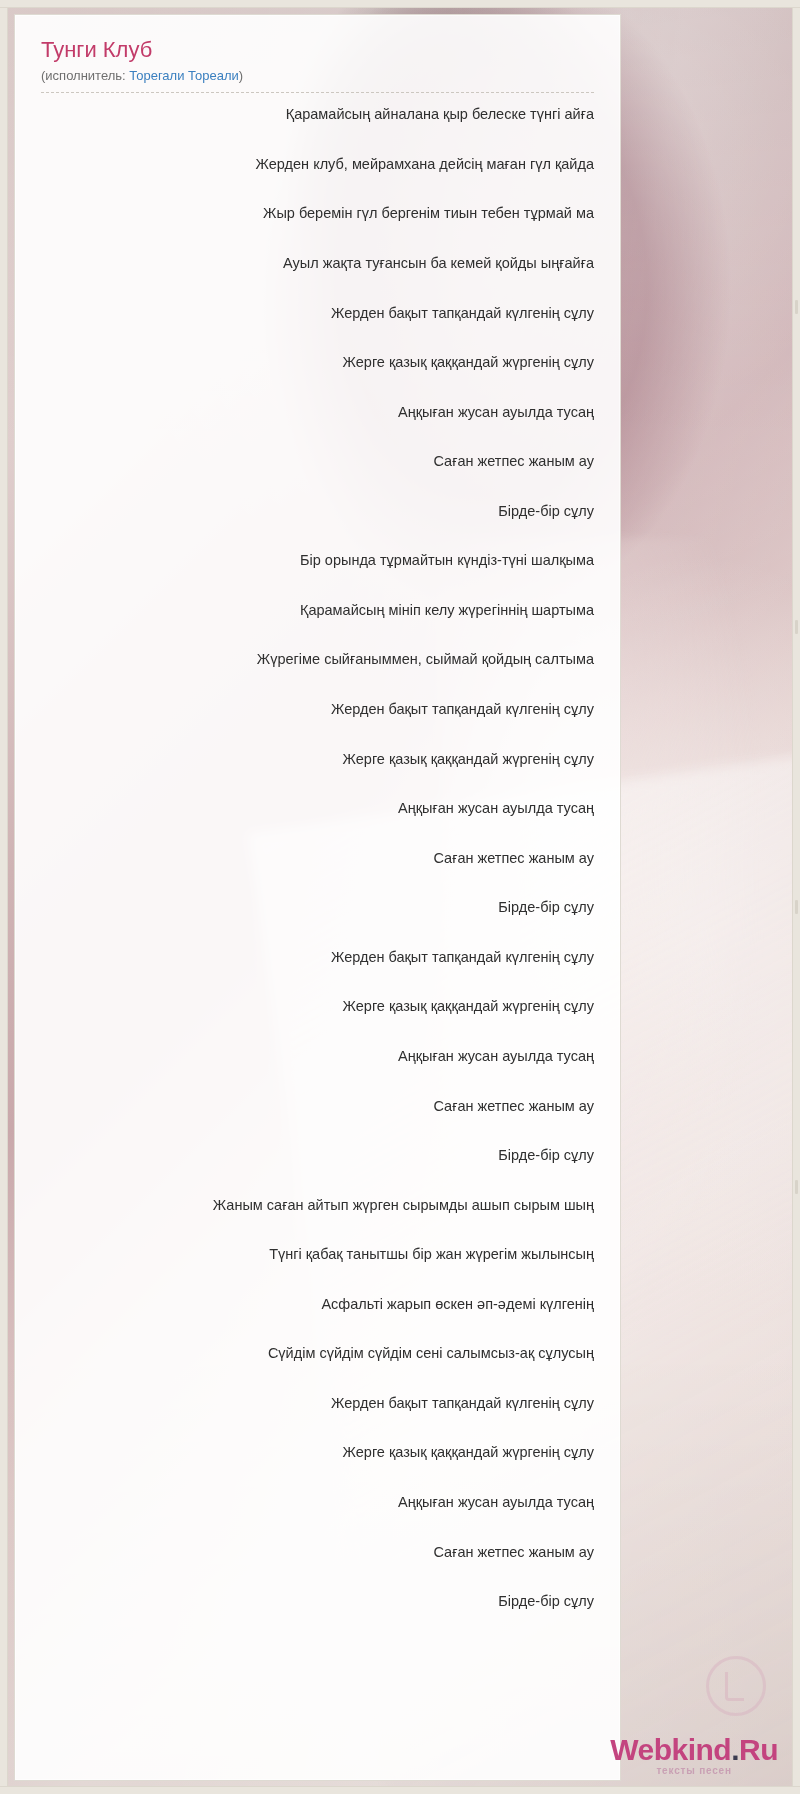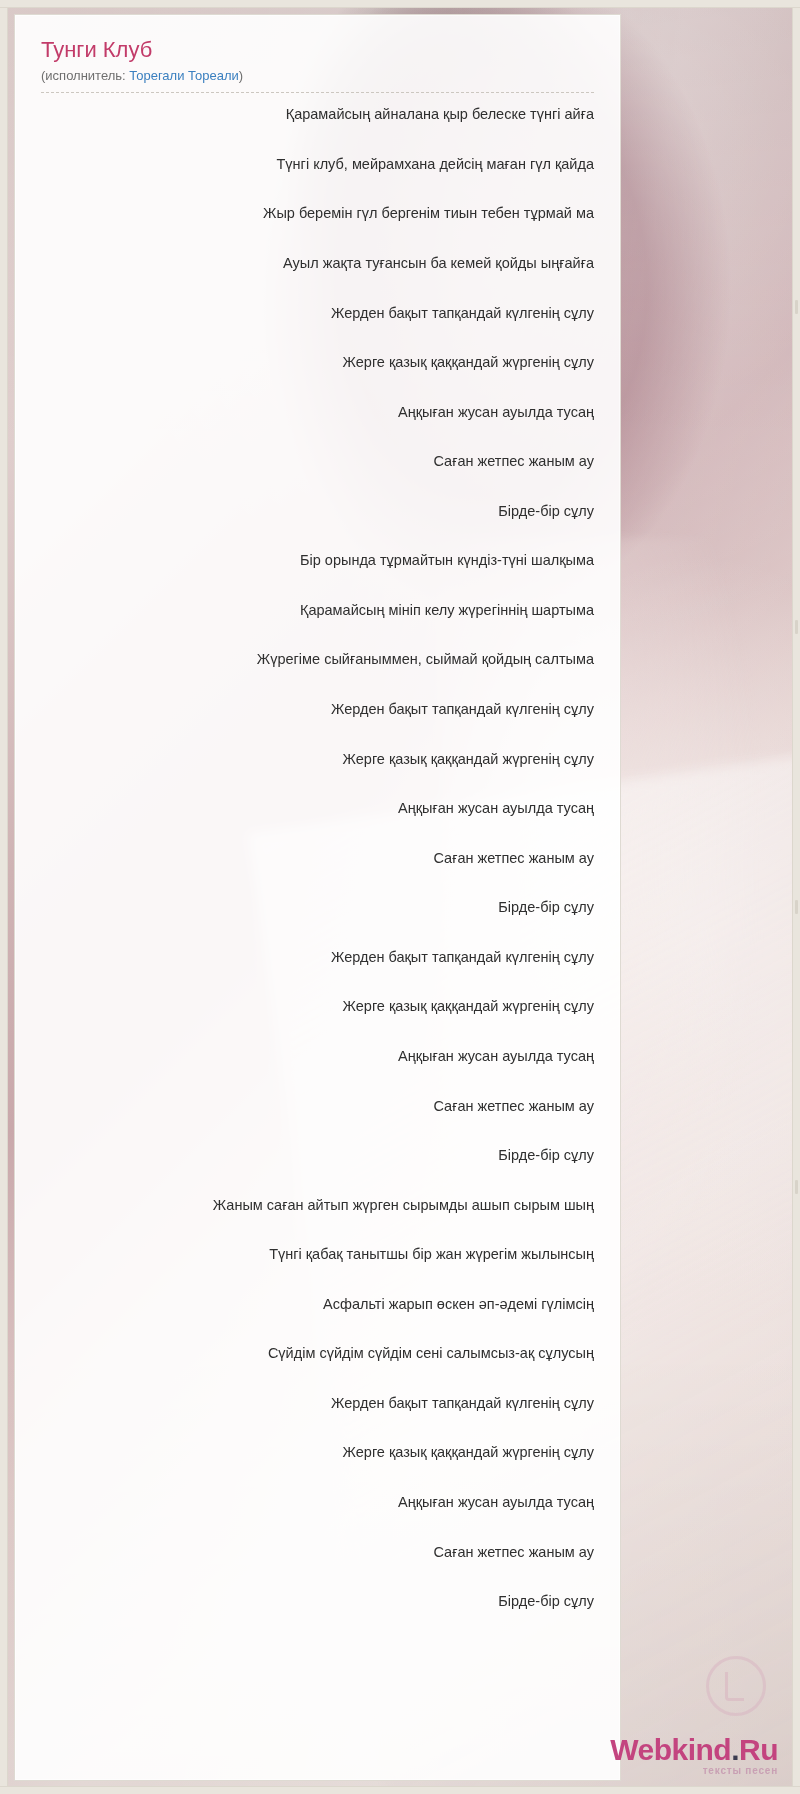--- a/index.html
+++ b/index.html
@@ -52,21 +52,21 @@
     height: 45%;
     background: radial-gradient(ellipse at 40% 40%, rgba(244,232,229,0.6), rgba(244,232,229,0) 72%);
     filter: blur(4px);
   }
 
   
   #watermark {
     position: absolute;
     right: 22px;
     bottom: 18px;
-    text-align: right;
+    text-align: center;
     z-index: 6;
   }
   #watermark .wm-main {
     font-size: 30px;
     font-weight: bold;
     letter-spacing: -0.5px;
     color: #c3447f;
   }
   #watermark .wm-main .wm-dark {
     color: #3c3c50;
@@ -184,21 +184,21 @@
   <div class="wm-main"><span>Webkind</span><span class="wm-dark">.</span><span>Ru</span></div>
   <div class="wm-sub">тексты песен</div>
 </div>
 
 <div id="panel">
   <div id="panel-inner">
     <h1 id="song-title">Тунги Клуб</h1>
     <div id="artist-line"><span>(исполнитель: </span><a href="#">Торегали Тореали</a><span>)</span></div>
     <div id="lyrics">
         <p class="line">Қарамайсың айналана қыр белеске түнгі айға</p>
-        <p class="line">Түнгі клуб, мейрамхана дейсің маған гүл қайда</p>
+        <p class="line">Жерден клуб, мейрамхана дейсің маған гүл қайда</p>
         <p class="line">Жыр беремін гүл бергенім тиын тебен тұрмай ма</p>
         <p class="line">Ауыл жақта туғансын ба кемей қойды ыңғайға</p>
         <p class="line">Жерден бақыт тапқандай күлгенің сұлу</p>
         <p class="line">Жерге қазық қаққандай жүргенің сұлу</p>
         <p class="line">Аңқыған жусан ауылда тусаң</p>
         <p class="line">Саған жетпес жаным ау</p>
         <p class="line">Бірде-бір сұлу</p>
         <p class="line">Бір орында тұрмайтын күндіз-түні шалқыма</p>
         <p class="line">Қарамайсың мініп келу жүрегіннің шартыма</p>
         <p class="line">Жүрегіме сыйғаныммен, сыймай қойдың салтыма</p>
@@ -207,21 +207,21 @@
         <p class="line">Аңқыған жусан ауылда тусаң</p>
         <p class="line">Саған жетпес жаным ау</p>
         <p class="line">Бірде-бір сұлу</p>
         <p class="line">Жерден бақыт тапқандай күлгенің сұлу</p>
         <p class="line">Жерге қазық қаққандай жүргенің сұлу</p>
         <p class="line">Аңқыған жусан ауылда тусаң</p>
         <p class="line">Саған жетпес жаным ау</p>
         <p class="line">Бірде-бір сұлу</p>
         <p class="line">Жаным саған айтып жүрген сырымды ашып сырым шың</p>
         <p class="line">Түнгі қабақ танытшы бір жан жүрегім жылынсың</p>
-        <p class="line">Асфальті жарып өскен әп-әдемі гүлімсің</p>
+        <p class="line">Асфальті жарып өскен әп-әдемі күлгенің</p>
         <p class="line">Сүйдім сүйдім сүйдім сені салымсыз-ақ сұлусың</p>
         <p class="line">Жерден бақыт тапқандай күлгенің сұлу</p>
         <p class="line">Жерге қазық қаққандай жүргенің сұлу</p>
         <p class="line">Аңқыған жусан ауылда тусаң</p>
         <p class="line">Саған жетпес жаным ау</p>
         <p class="line">Бірде-бір сұлу</p>
       </div>
   </div>
 </div>
 

